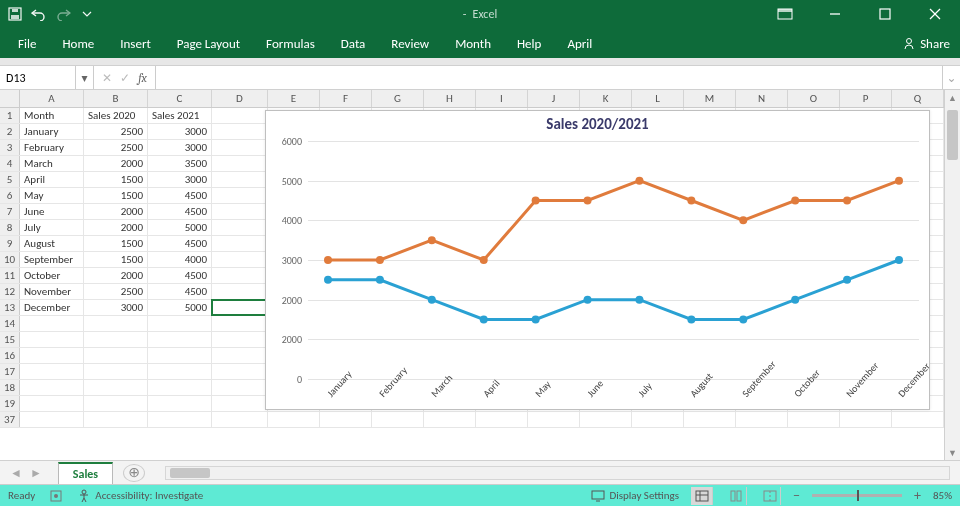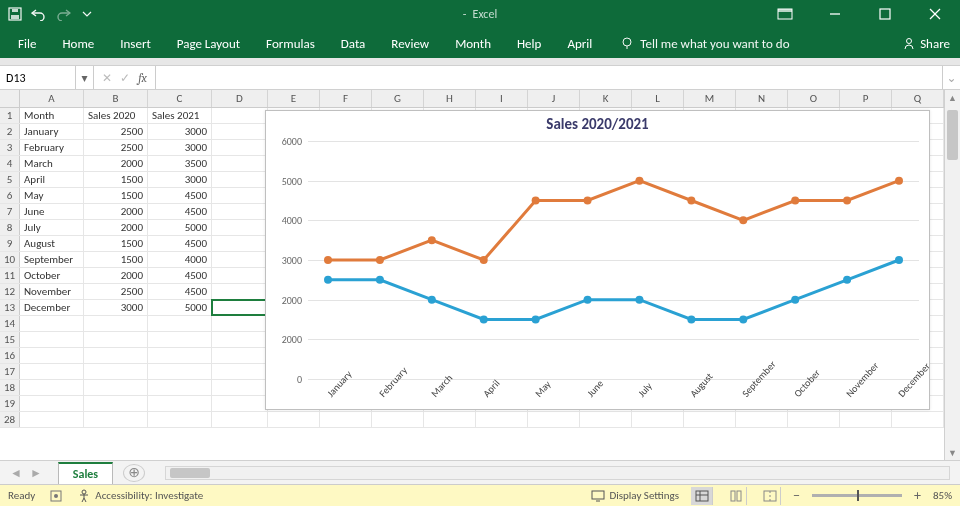--- a/index.html
+++ b/index.html
@@ -55,21 +55,21 @@
   .x-lbl { position:absolute; font-size:10px; color:#444; transform: rotate(-48deg); transform-origin: left top; white-space:nowrap; }
 
   
   .sheetbar { height: 24px; border-top:1px solid #d0d0d0; display:flex; align-items:center; background:#f3f3f3; font-size:12px; }
   .sheetnav { display:flex; gap:8px; padding:0 10px; color:#aaa; }
   .sheettab { border:1px solid #b9b9b9; border-bottom:none; padding:3px 14px; background:#fff; color:#1e7e3e; font-weight:600; border-top:2px solid #1e7e3e; margin-left:6px; }
   .newsheet { width:22px; height:18px; border:1px solid #ccc; border-radius:50%; display:flex; align-items:center; justify-content:center; margin-left:10px; color:#888; font-size:14px; }
   .hscroll { flex:1; margin-left:20px; margin-right:10px; height:14px; background:#f1f1f1; border:1px solid #d6d6d6; position:relative; }
   .hscroll-thumb { position:absolute; left:4px; top:1px; bottom:1px; width:40px; background:#c6c6c6; border-radius:2px; }
 
-  .statusbar { height: 22px; background:#fef9c3; border-top:1px solid #ccc; display:flex; align-items:center; font-size:11px; color:#555; padding:0 8px; gap:14px; }
+  .statusbar { height: 22px; background:#5eead4; border-top:1px solid #ccc; display:flex; align-items:center; font-size:11px; color:#555; padding:0 8px; gap:14px; }
   .statusbar .right { margin-left:auto; display:flex; align-items:center; gap:12px; }
   .viewbtn { width:22px; height:18px; border-right:1px solid #ccc; display:flex; align-items:center; justify-content:center; }
   .zoomslider { width:90px; height:3px; background:#b0b0b0; position:relative; }
   .zoomslider .handle { position:absolute; top:-4px; left:50%; width:2px; height:11px; background:#555; }
   svg { display:block; }
 </style>
 </head>
 <body>
 
 <div class="titlebar">
@@ -133,29 +133,20 @@
   <div class="tab">File</div>
   <div class="tab">Home</div>
   <div class="tab">Insert</div>
   <div class="tab">Page Layout</div>
   <div class="tab">Formulas</div>
   <div class="tab">Data</div>
   <div class="tab">Review</div>
   <div class="tab">Month</div>
   <div class="tab">Help</div>
   <div class="tab">April</div>
-  <div class="tellme">
-    <span>
-        <svg width="14" height="14" viewBox="0 0 14 14">
-          <circle cx="7" cy="6" r="4" fill="none" stroke="#fff"></circle>
-          <line x1="7" y1="10" x2="7" y2="13" stroke="#fff"></line>
-        </svg>
-      </span>
-    <span>Tell me what you want to do</span>
-  </div>
   <div class="share">
     <span>
         <svg width="14" height="14" viewBox="0 0 14 14">
           <circle cx="7" cy="5" r="2.5" fill="none" stroke="#fff"></circle>
           <path d="M3 13 a4 4 0 0 1 8 0" fill="none" stroke="#fff"></path>
         </svg>
       </span>
     <span>Share</span>
   </div>
 </div>
@@ -571,21 +562,21 @@
         <div class="cell" style="width:52px"></div>
         <div class="cell" style="width:52px"></div>
         <div class="cell" style="width:52px"></div>
         <div class="cell" style="width:52px"></div>
         <div class="cell" style="width:52px"></div>
         <div class="cell" style="width:52px"></div>
         <div class="cell" style="width:52px"></div>
         <div class="cell" style="width:52px"></div>
       </div>
       <div class="row">
-        <div class="rowheader">28</div>
+        <div class="rowheader">37</div>
         <div class="cell" style="width:64px"></div>
         <div class="cell" style="width:64px"></div>
         <div class="cell" style="width:64px"></div>
         <div class="cell" style="width:56px"></div>
         <div class="cell" style="width:52px"></div>
         <div class="cell" style="width:52px"></div>
         <div class="cell" style="width:52px"></div>
         <div class="cell" style="width:52px"></div>
         <div class="cell" style="width:52px"></div>
         <div class="cell" style="width:52px"></div>

